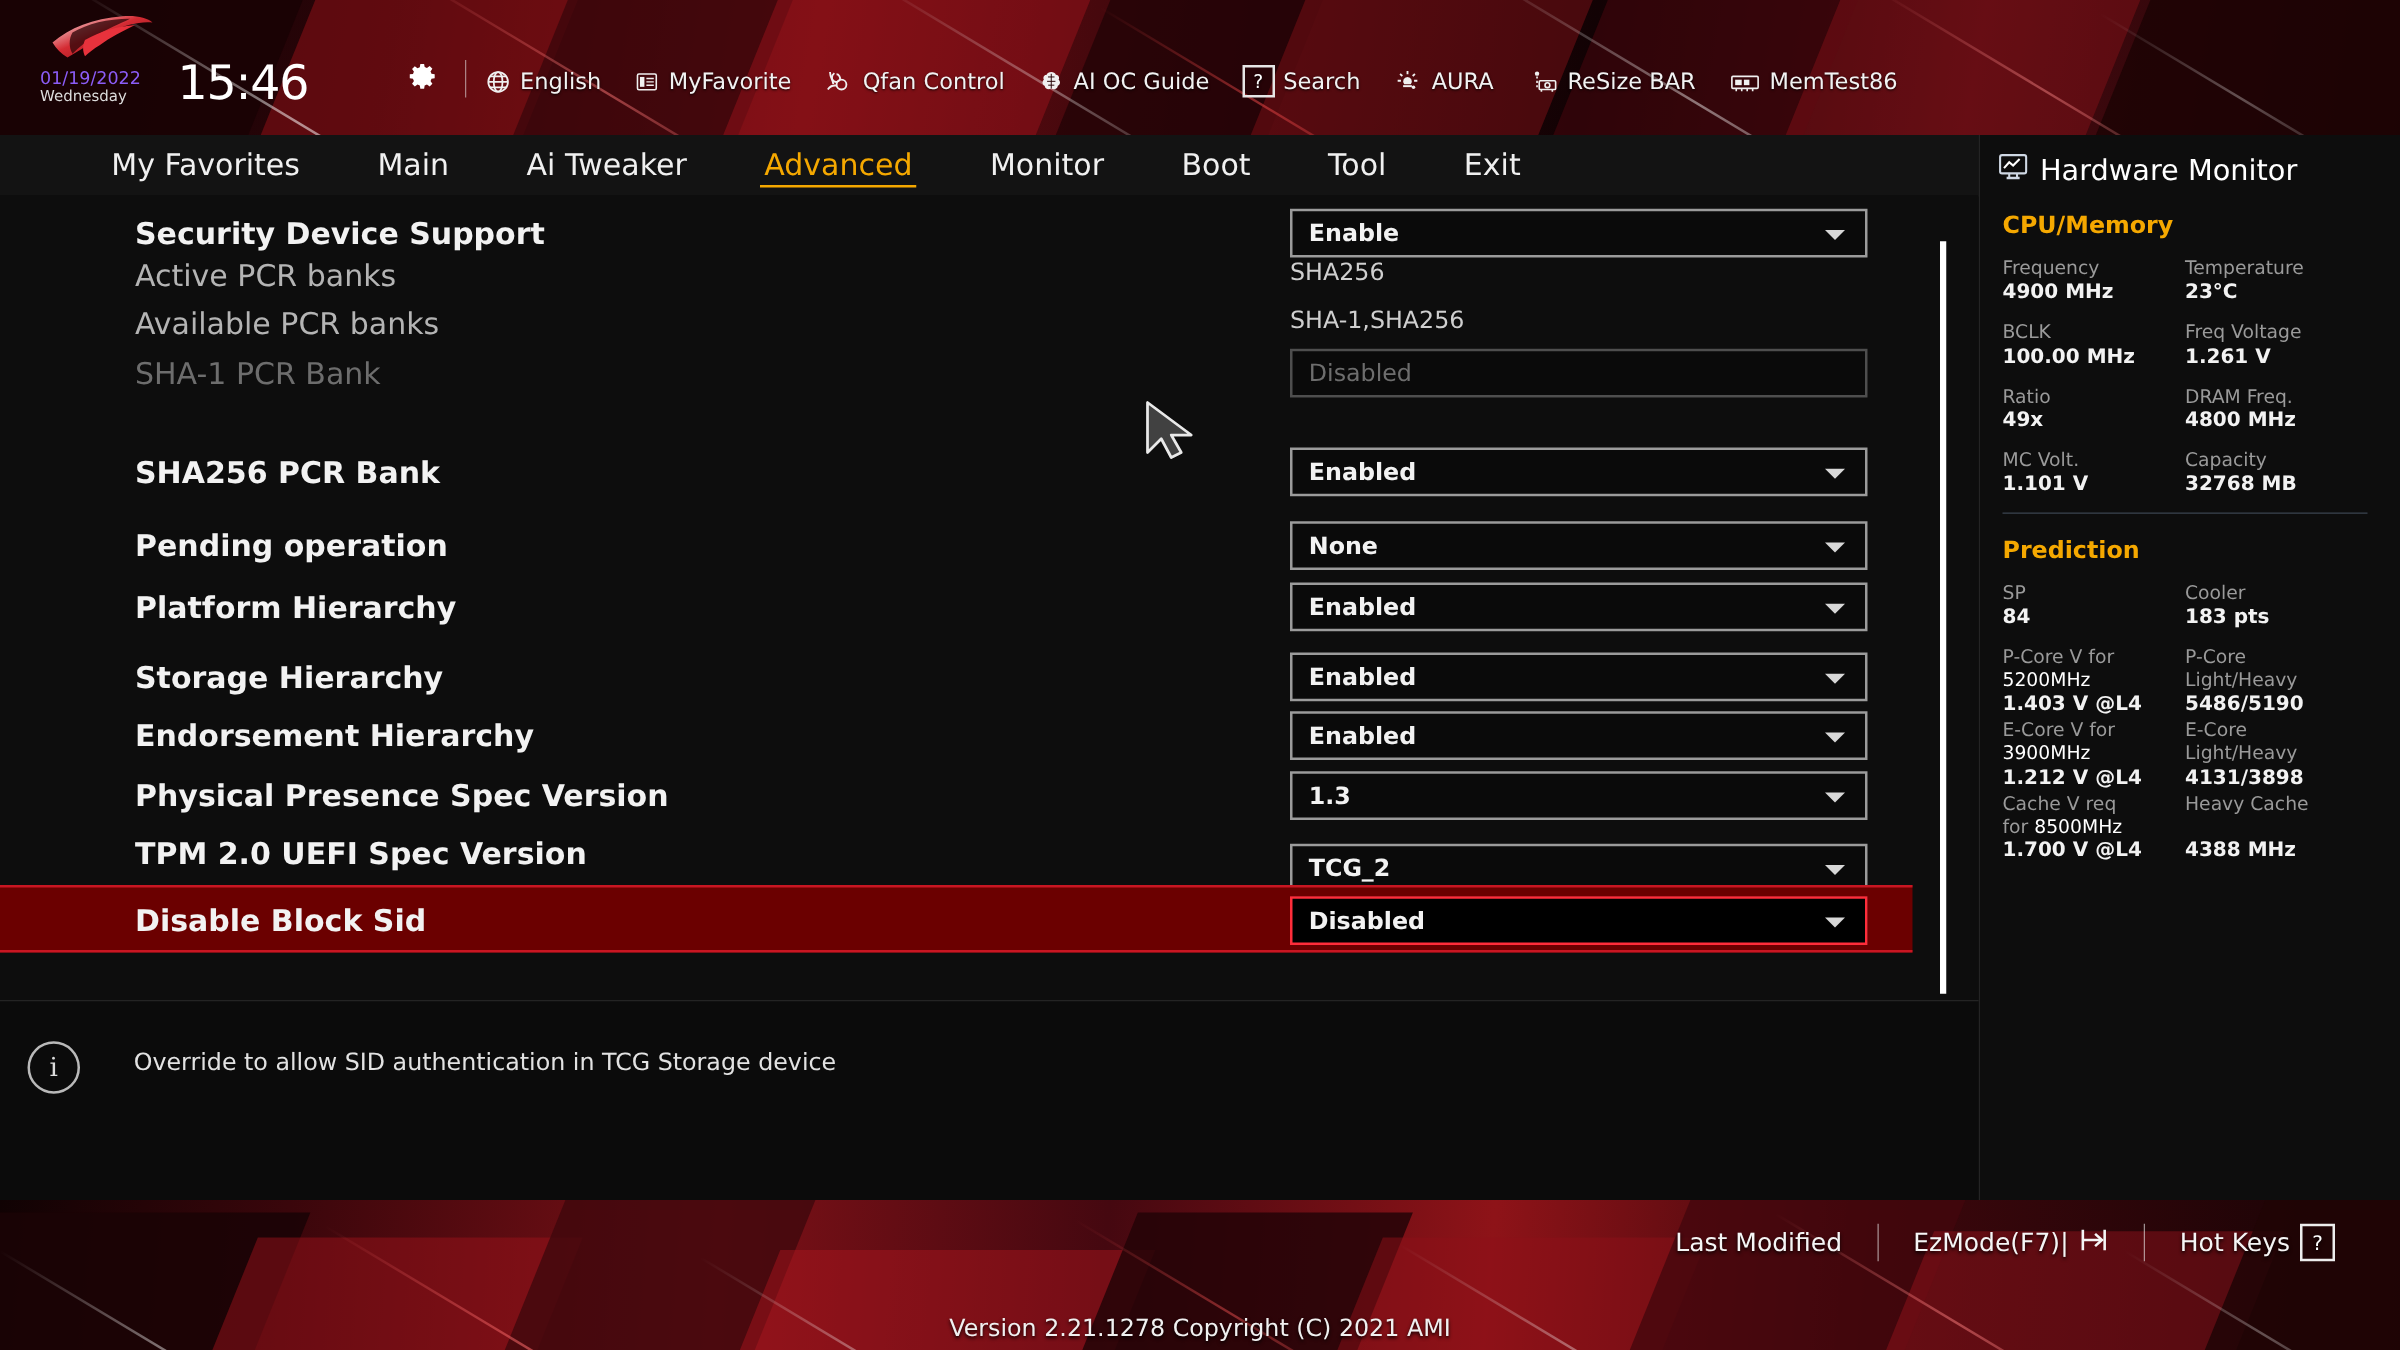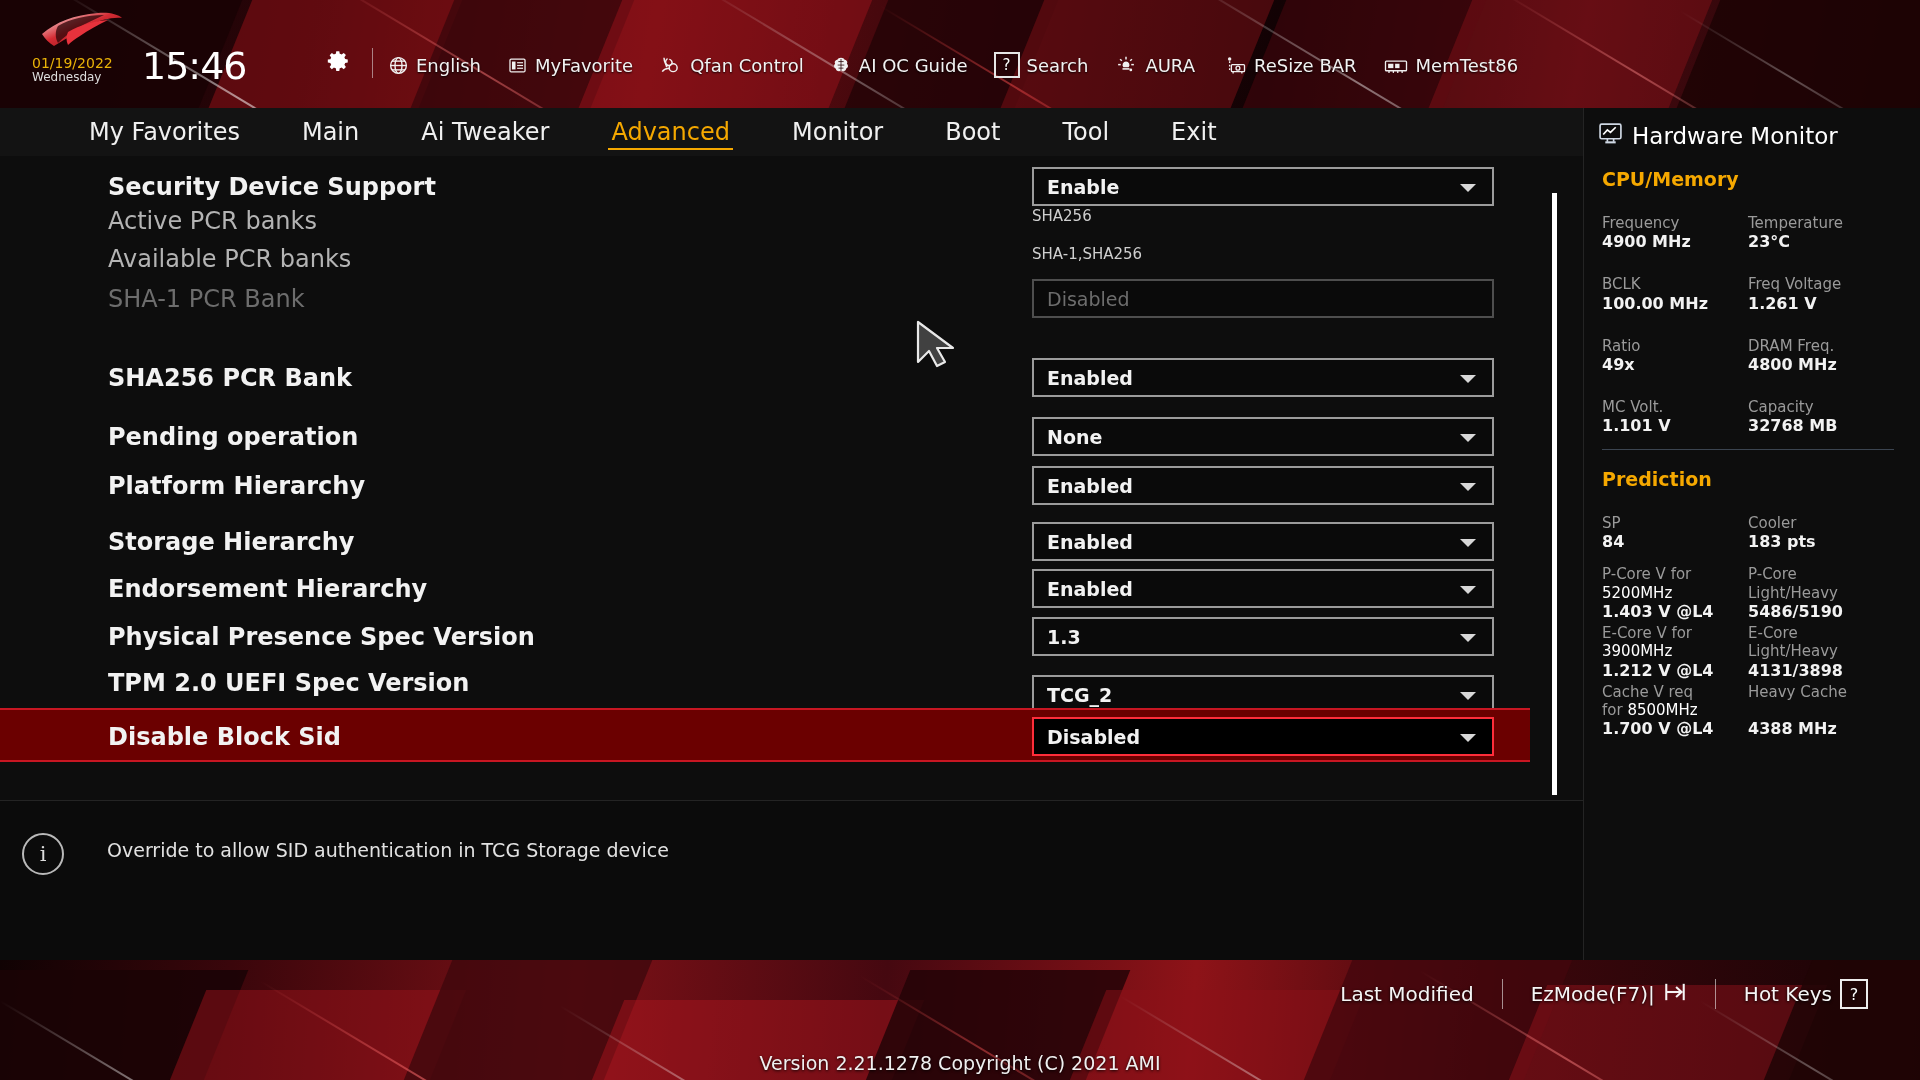--- a/index.html
+++ b/index.html
@@ -19,21 +19,21 @@
   
   #header{position:absolute;left:0;top:0;width:1920px;height:108px;overflow:hidden;}
   #header .rogbg{background:linear-gradient(100deg,#140305 0%,#2a0408 16%,#6b0d12 34%,#38060b 50%,#120204 66%,#4a0a10 82%,#170305 100%);}
   .hdr-inner{position:absolute;inset:0;}
 
   .rog-logo{position:absolute;left:38px;top:8px;width:86px;height:44px;}
   .title{position:absolute;left:140px;top:6px;font-size:29px;font-weight:400;color:#fff;letter-spacing:.2px;
          text-shadow:0 1px 3px rgba(0,0,0,.9);}
 
   .dateblock{position:absolute;left:32px;top:56px;width:108px;line-height:1.08;}
-  .dateblock .d{font-size:14px;color:#eab308;}
+  .dateblock .d{font-size:14px;color:#8b5cf6;}
   .dateblock .w{font-size:12px;color:#dcdcdc;}
   .clock{position:absolute;left:142px;top:44px;font-size:38px;color:#fff;letter-spacing:-1px;}
   .gear-btn{position:absolute;left:325px;top:48px;width:26px;height:26px;cursor:pointer;}
   .hdr-div{position:absolute;left:372px;top:48px;width:1px;height:30px;background:rgba(230,230,230,.55);}
 
   .hdr-tools{position:absolute;left:388px;top:50px;height:30px;display:flex;align-items:center;gap:26px;}
   .tool{display:flex;align-items:center;gap:7px;font-size:18px;color:#f2f2f2;cursor:pointer;white-space:nowrap;
         text-shadow:0 1px 2px rgba(0,0,0,.9);}
   .tool svg{display:block;}
   .qmark-box{width:22px;height:22px;border:2px solid #e6e6e6;display:flex;align-items:center;justify-content:center;
@@ -48,36 +48,36 @@
   .tab.active{color:#f5a800;}
   .tab.active::after{content:"";position:absolute;left:28px;right:28px;bottom:6px;height:2px;background:#f5a800;}
 
   
   #hwmon{position:absolute;left:1583px;top:108px;width:337px;height:852px;background:#0d0d0d;
          border-left:1px solid #242424;}
   .hw-title{display:flex;align-items:center;gap:9px;padding:14px 0 0 14px;font-size:23px;color:#ffffff;}
   .hw-section{font-size:19px;color:#f5a800;font-weight:bold;margin:18px 0 0 18px;}
   .hw-grid{margin:14px 0 0 18px;width:292px;}
   .hw-row{display:flex;margin-bottom:13px;}
-  .hw-cell{width:146px;margin-top:10px;}
+  .hw-cell{width:146px;}
   .hw-lab{font-size:15px;color:#9a9a9a;line-height:1.22;}
   .hw-val{font-size:16px;color:#f2f2f2;font-weight:bold;line-height:1.25;}
   .hw-hl{color:#ffffff;font-weight:normal;}
   .hw-sep{margin:6px 18px 0 18px;height:1px;background:#3b4450;width:292px;}
   .hw-pred-row{display:flex;margin-bottom:2px;}
   .hw-pred-cell{width:146px;}
 
   
   #main{position:absolute;left:0;top:156px;width:1583px;height:644px;background:#0d0d0d;overflow:hidden;}
   .srow{position:absolute;left:0;width:1530px;height:var(--h);display:flex;align-items:center;}
   .slabel{position:absolute;left:108px;font-size:24px;white-space:nowrap;}
   .slabel.bold{color:#f2f2f2;font-weight:bold;}
   .slabel.dim{color:#b4b4b4;font-weight:normal;}
   .slabel.off{color:#6d6d6d;font-weight:normal;}
-  .svalue-text{position:absolute;left:1032px;font-size:15px;color:#cfcfcf;}
+  .svalue-text{position:absolute;left:1032px;font-size:19px;color:#cfcfcf;}
   .dropdown{position:absolute;left:1032px;width:458px;height:35px;border:2px solid #9b9b9b;background:#0a0a0a;
             display:flex;align-items:center;cursor:pointer;}
   .dropdown .dv{margin-left:13px;font-size:19px;color:#f2f2f2;font-weight:bold;}
   .dropdown.disabled{border-color:#4e4e4e;}
   .dropdown.disabled .dv{color:#6d6d6d;font-weight:normal;}
   .caret{position:absolute;right:16px;top:50%;margin-top:-3px;width:0;height:0;
          border-left:8px solid transparent;border-right:8px solid transparent;border-top:8px solid #d8d8d8;}
 
   .row-hl{position:absolute;left:0;width:1530px;background:#6b0000;
           box-shadow:inset 0 2px 0 #c81622, inset 0 -2px 0 #c81622;}

